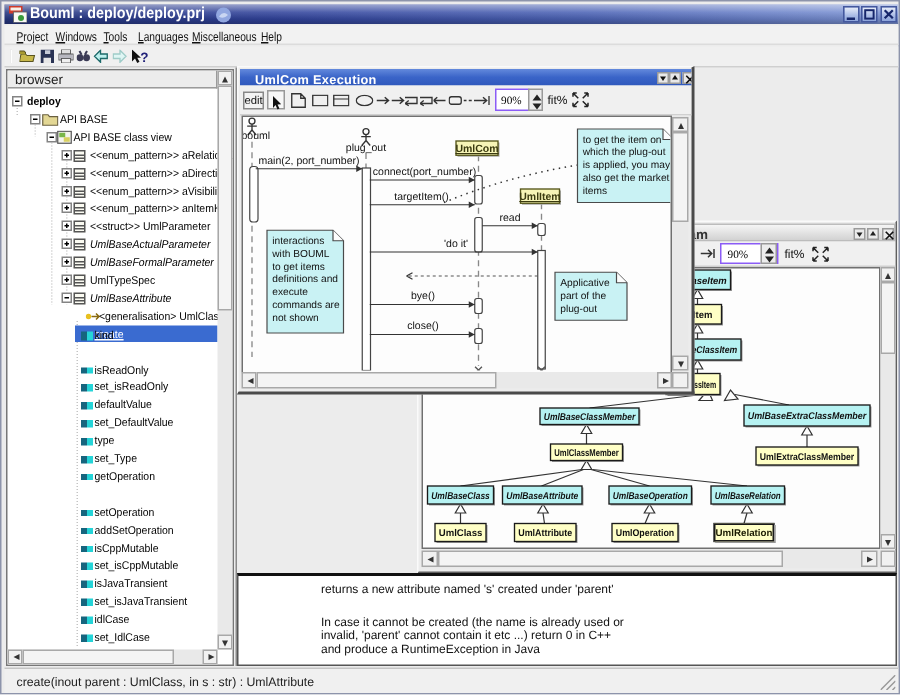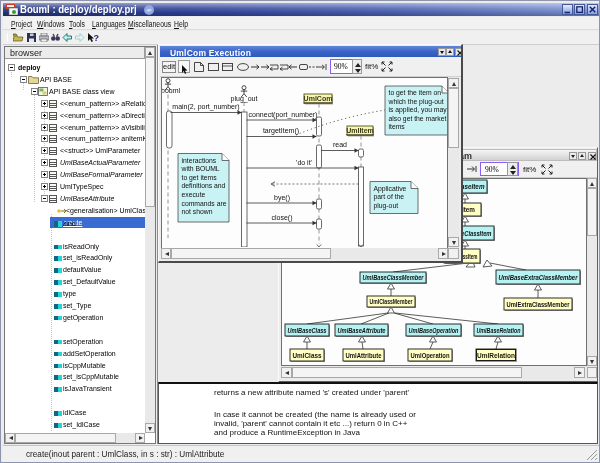--- a/index.html
+++ b/index.html
@@ -16,21 +16,21 @@
 .winbtn { top:3px; width:11px; height:11px; background:linear-gradient(180deg,#e6ecf9,#a9bbe6 60%,#8da4da);
   border:1px solid #44589e; color:#0d1d60; font-size:9px; line-height:9px; text-align:center; font-weight:bold;}
 
 #menubar { left:2px; top:16px; width:596px; height:13px; background:#f2f2f2; border-bottom:1px solid #dcdcdc;}
 .mi { position:absolute; top:2px; font-size:8.5px; color:#111; transform:scaleX(0.80); transform-origin:0 0; }
 .mi u { text-decoration:underline; }
 
 #toolbar { left:2px; top:30px; width:596px; height:14px; background:#f0f0f0; border-bottom:1px solid #cfcfcf; }
 
 #statusbar { left:2px; top:444px; width:596px; height:17px; background:#f0f0f0; border-top:1px solid #c4c4c4; }
-#statusbar span { position:absolute; left:23px; top:4px; font-size:8.2px; color:#222; }
+#statusbar span { position:absolute; left:8px; top:4px; font-size:8.2px; color:#222; }
 
 #browser { left:3px; top:45px; width:152px; height:398px; background:#fff;
   border:1px solid #777; overflow:hidden; }
 #browlabel { left:0px; top:0px; width:140px; height:12px; background:#ececec; border-right:1px solid #9a9a9a; border-bottom:1px solid #9a9a9a;
   font-size:9px; color:#222; padding-left:5px; line-height:12px;}
 .row { position:absolute; left:0; height:12px; white-space:nowrap; font-size:7.5px; color:#000; line-height:12px;}
 .exp { position:absolute; width:7px; height:7px; top:2px; background:#fff; border:1px solid #848484; }
 .exp i { position:absolute; left:1px; top:2px; width:3px; height:1px; background:#000;}
 .exp.plus i:before { content:""; position:absolute; left:1px; top:-1px; width:1px; height:3px; background:#000;}
 .cicon { position:absolute; top:2px; width:8px; height:8px; background:#fbfbf2; border:1px solid #555; }
@@ -311,20 +311,24 @@
         <span class="opicon" style="left:49px;"></span>
         <span class="t" style="position:absolute;left:57.5px;">isCppMutable</span>
       </div>
 <div class="row" style="top:324.4px;width:140px;">
         <span class="opicon" style="left:49px;"></span>
         <span class="t" style="position:absolute;left:57.5px;">set_isCppMutable</span>
       </div>
 <div class="row" style="top:336.3px;width:140px;">
         <span class="opicon" style="left:49px;"></span>
         <span class="t" style="position:absolute;left:57.5px;">isJavaTransient</span>
+      </div>
+<div class="row" style="top:348.2px;width:140px;">
+        <span class="opicon" style="left:49px;"></span>
+        <span class="t" style="position:absolute;left:57.5px;">set_isJavaTransient</span>
       </div>
 <div class="row" style="top:360.1px;width:144px;">
         <span class="opicon" style="left:49px;"></span>
         <span class="t" style="position:absolute;left:57.5px;">idlCase</span>
       </div>
 <div class="row" style="top:372.0px;width:140px;">
         <span class="opicon" style="left:49px;"></span>
         <span class="t" style="position:absolute;left:57.5px;">set_IdlCase</span>
       </div>
 <div class="row" style="top:383.9px;width:140px;">

